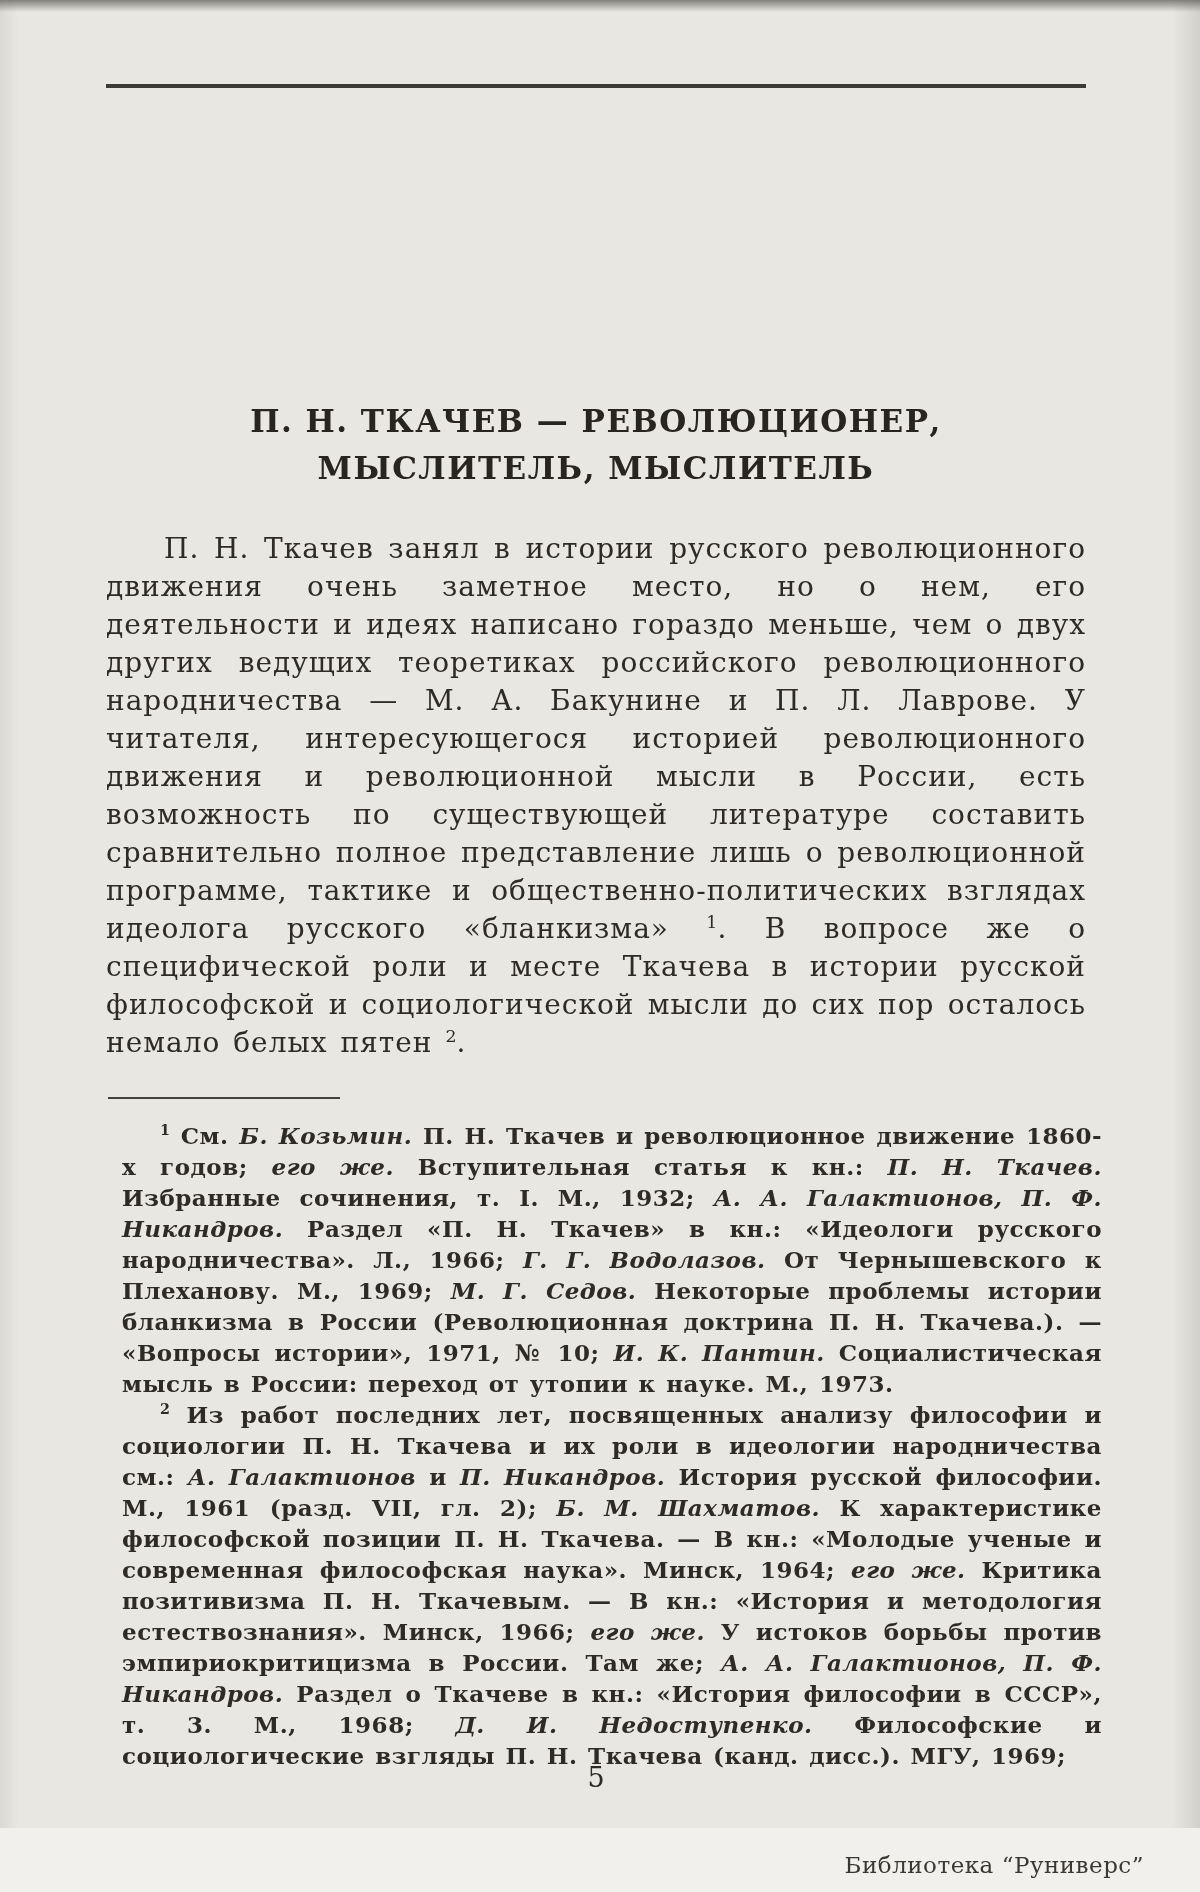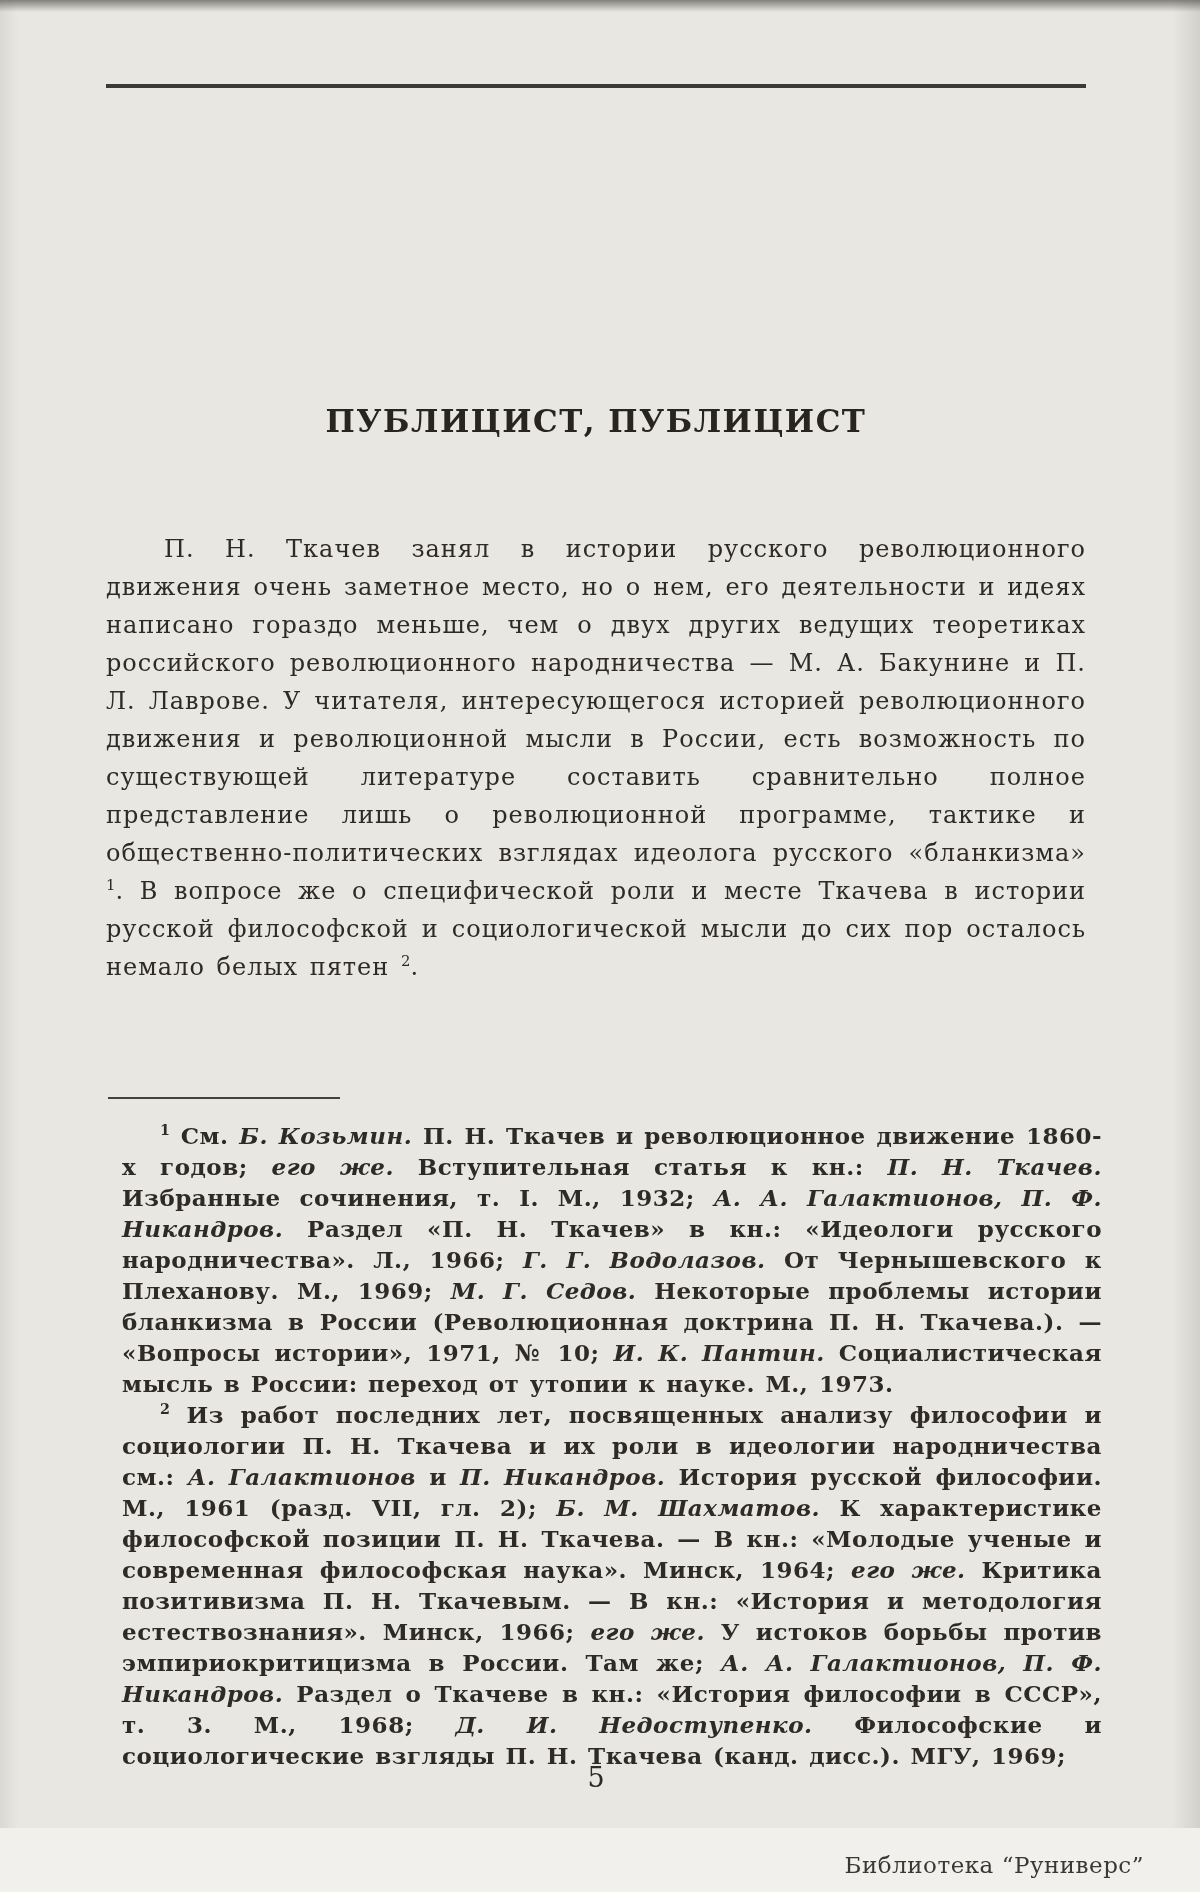--- a/index.html
+++ b/index.html
@@ -31,21 +31,21 @@
   }
   .title {
     position: absolute; left: 106px; top: 398px; width: 980px;
     text-align: center;
     font-size: 31px; font-weight: bold; line-height: 47px;
     letter-spacing: 1.5px; color: #282520;
   }
   .title-line { display: block; }
   .body-text {
     position: absolute; left: 106px; top: 530px; width: 980px;
-    font-size: 24px; line-height: 38px;
+    font-size: 28px; line-height: 38px;
     text-align: justify; text-indent: 58px;
     letter-spacing: 1px; word-spacing: 3px;
     hyphens: auto;
   }
   .footnote-rule {
     position: absolute; left: 108px; top: 1097px; width: 232px; height: 2px;
     background: #45423d;
   }
   .footnotes {
     position: absolute; left: 122px; top: 1120px; width: 980px;
@@ -75,21 +75,22 @@
 
 <div class="page">
 
   <div class="scan-shade-top"></div>
   <div class="scan-shade-right"></div>
   <div class="scan-shade-left"></div>
 
   <div class="top-rule"></div>
 
   <h1 class="title">
-    <span class="title-line">ПУБЛИЦИСТ, ПУБЛИЦИСТ</span>
+    <span class="title-line">П. Н. ТКАЧЕВ — РЕВОЛЮЦИОНЕР,</span>
+    <span class="title-line">МЫСЛИТЕЛЬ, МЫСЛИТЕЛЬ</span>
   </h1>
 
   <div class="body-text"><span>П. Н. Ткачев занял в истории русского революционного движения очень заметное место, но о нем, его деятельности и идеях написано гораздо меньше, чем о двух других ведущих теоретиках российского революционного народничества — М. А. Бакунине и П. Л. Лаврове. У читателя, интересующегося историей революционного движения и революционной мысли в России, есть возможность по существующей литературе составить сравнительно полное представление лишь о революционной программе, тактике и общественно-политических взглядах идеолога русского «бланкизма» </span><sup>1</sup><span>. В вопросе же о специфической роли и месте Ткачева в истории русской философской и социологической мысли до сих пор осталось немало белых пятен </span><sup>2</sup><span>.</span></div>
 
   <div class="footnote-rule"></div>
 
   <div class="footnotes">
     <p class="footnote"><sup>1</sup><span> См. </span><span style="font-style: italic;">Б. Козьмин.</span><span> П. Н. Ткачев и революционное движение 1860-х годов; </span><span style="font-style: italic;">его же.</span><span> Вступительная статья к кн.: </span><span style="font-style: italic;">П. Н. Ткачев.</span><span> Избранные сочинения, т. I. М., 1932; </span><span style="font-style: italic;">А. А. Галактионов, П. Ф. Никандров.</span><span> Раздел «П. Н. Ткачев» в кн.: «Идеологи русского народничества». Л., 1966; </span><span style="font-style: italic;">Г. Г. Водолазов.</span><span> От Чернышевского к Плеханову. М., 1969; </span><span style="font-style: italic;">М. Г. Седов.</span><span> Некоторые проблемы истории бланкизма в России (Революционная доктрина П. Н. Ткачева.). — «Вопросы истории», 1971, № 10; </span><span style="font-style: italic;">И. К. Пантин.</span><span> Социалистическая мысль в России: переход от утопии к науке. М., 1973.</span></p>
     <p class="footnote"><sup>2</sup><span> Из работ последних лет, посвященных анализу философии и социологии П. Н. Ткачева и их роли в идеологии народничества см.: </span><span style="font-style: italic;">А. Галактионов</span><span> и </span><span style="font-style: italic;">П. Никандров.</span><span> История русской философии. М., 1961 (разд. VII, гл. 2); </span><span style="font-style: italic;">Б. М. Шахматов.</span><span> К характеристике философской позиции П. Н. Ткачева. — В кн.: «Молодые ученые и современная философская наука». Минск, 1964; </span><span style="font-style: italic;">его же.</span><span> Критика позитивизма П. Н. Ткачевым. — В кн.: «История и методология естествознания». Минск, 1966; </span><span style="font-style: italic;">его же.</span><span> У истоков борьбы против эмпириокритицизма в России. Там же; </span><span style="font-style: italic;">А. А. Галактионов, П. Ф. Никандров.</span><span> Раздел о Ткачеве в кн.: «История философии в СССР», т. 3. М., 1968; </span><span style="font-style: italic;">Д. И. Недоступенко.</span><span> Философские и социологические взгляды П. Н. Ткачева (канд. дисс.). МГУ, 1969;</span></p>
   </div>

